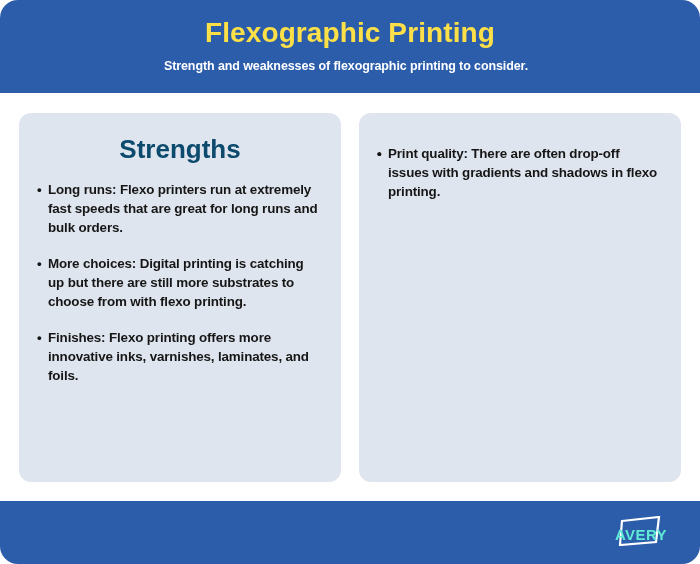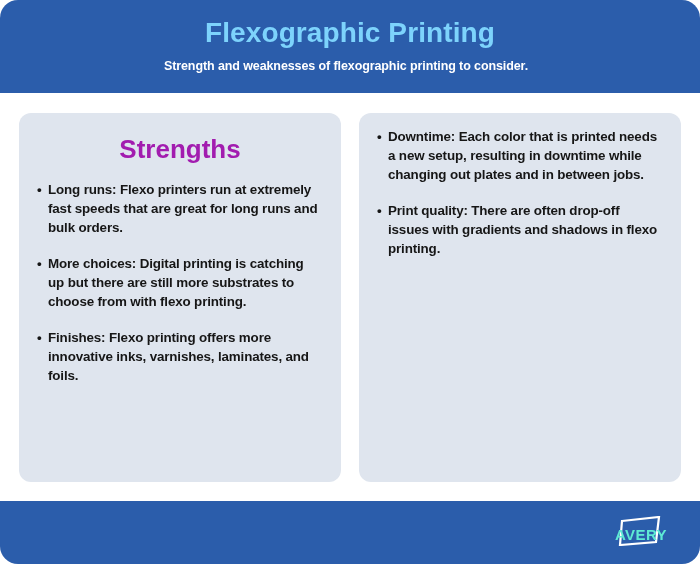--- a/index.html
+++ b/index.html
@@ -32,21 +32,21 @@
     border-top-left-radius: 18px;
     border-top-right-radius: 18px;
     box-sizing: border-box;
     display: flex;
     flex-direction: column;
     align-items: center;
     justify-content: flex-start;
     padding-top: 17px;
   }
   .header-title {
-    color: #7dd3fc;
+    color: #fde047;
     font-size: 28px;
     font-weight: bold;
     letter-spacing: 0.1px;
     line-height: 1.12;
     text-align: right;
     margin: 0;
   }
   .header-subtitle {
     color: #ffffff;
     font-size: 12.5px;
@@ -71,21 +71,21 @@
   .card {
     width: 322px;
     height: 369px;
     background: #dfe5ee;
     border-radius: 12px;
     box-sizing: border-box;
     padding: 14px 18px 10px 18px;
     overflow: hidden;
   }
   .card-title {
-    color: #a21caf;
+    color: #0c4a6e;
     font-size: 26px;
     font-weight: bold;
     text-align: center;
     margin: 8px 0 16px 0;
     line-height: 1.1;
   }
   .bullet-list {
     margin: 0;
     padding: 0;
     list-style: none;
@@ -184,21 +184,20 @@
           <span class="bullet-dot">•</span>
           <span>Finishes: Flexo printing offers more innovative inks, varnishes, laminates, and foils.</span>
         </li>
       </ul>
     </div>
 
     <div class="card">
       <ul class="bullet-list">
         <li class="bullet-item">
           <span class="bullet-dot">•</span>
-          <span>Downtime: Each color that is printed needs a new setup, resulting in downtime while changing out plates and in between jobs.</span>
         </li>
         <li class="bullet-item">
           <span class="bullet-dot">•</span>
           <span>Print quality: There are often drop-off issues with gradients and shadows in flexo printing.</span>
         </li>
       </ul>
     </div>
 
   </div>
 

